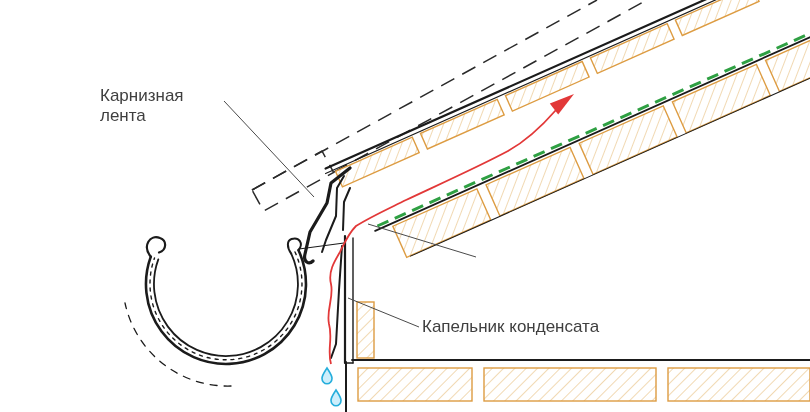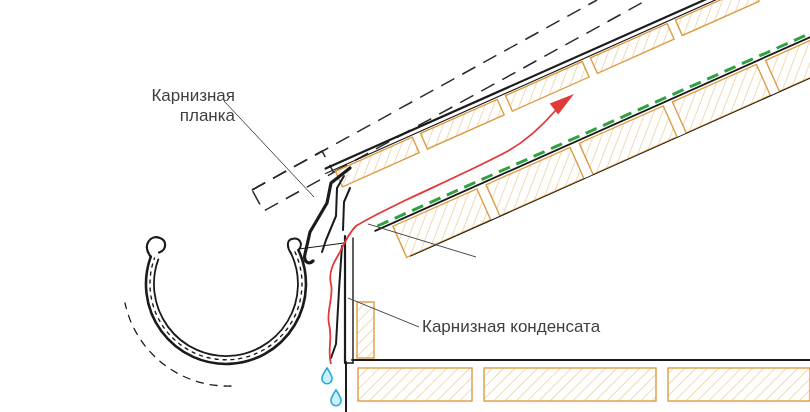--- a/index.html
+++ b/index.html
@@ -3,21 +3,21 @@
 <meta charset="utf-8">
 <style>
   html,body { margin:0; padding:0; background:#ffffff; }
   .canvas {
     position:relative; width:810px; height:412px; background:#ffffff;
     overflow:hidden; font-family:"Liberation Sans", sans-serif;
   }
   .canvas svg { position:absolute; left:0; top:0; }
   .dlabel {
     position:absolute; color:var(--text,#3f3f3f); font-size:17px; line-height:20px;
-    text-align:right; white-space:nowrap;
+    text-align:left; white-space:nowrap;
   }
   .dlabel span { display:block; }
   
   .ink    { stroke:var(--ink,#1b1b1b); fill:none; stroke-linecap:round; stroke-linejoin:round; }
   .dash   { stroke:#2a2a2a; fill:none; stroke-width:1.5; stroke-dasharray:15 9; }
   .wood   { stroke:var(--wood-outline,#dd9c42); stroke-width:1.4; fill:url(#woodHatch); }
   .greenD { stroke:var(--vent-tape,#2fa043); stroke-width:3; fill:none; stroke-dasharray:12 7; }
   .red    { stroke:var(--airflow,#e23838); stroke-width:1.8; fill:none; }
   .redF   { fill:var(--airflow,#e23838); stroke:none; }
   .leader { stroke:#4a4a4a; stroke-width:1; fill:none; }
@@ -120,21 +120,21 @@
 
     <g>
       <line class="leader" x1="224" y1="101" x2="314" y2="197"></line>
       <line class="leader" x1="476" y1="257" x2="368" y2="224"></line>
       <line class="leader" x1="419" y1="327" x2="348" y2="298"></line>
     </g>
   </svg>
 
   <div class="dlabel" style="left:100px; top:86px; width:135px;">
     <span>Карнизная</span>
-    <span>планка</span>
+    <span>лента</span>
   </div>
 
 
   <div class="dlabel" style="left:422px; top:317px;">
-    <span>Карнизная конденсата</span>
+    <span>Капельник конденсата</span>
   </div>
 
 </div>
 
 </body></html>

